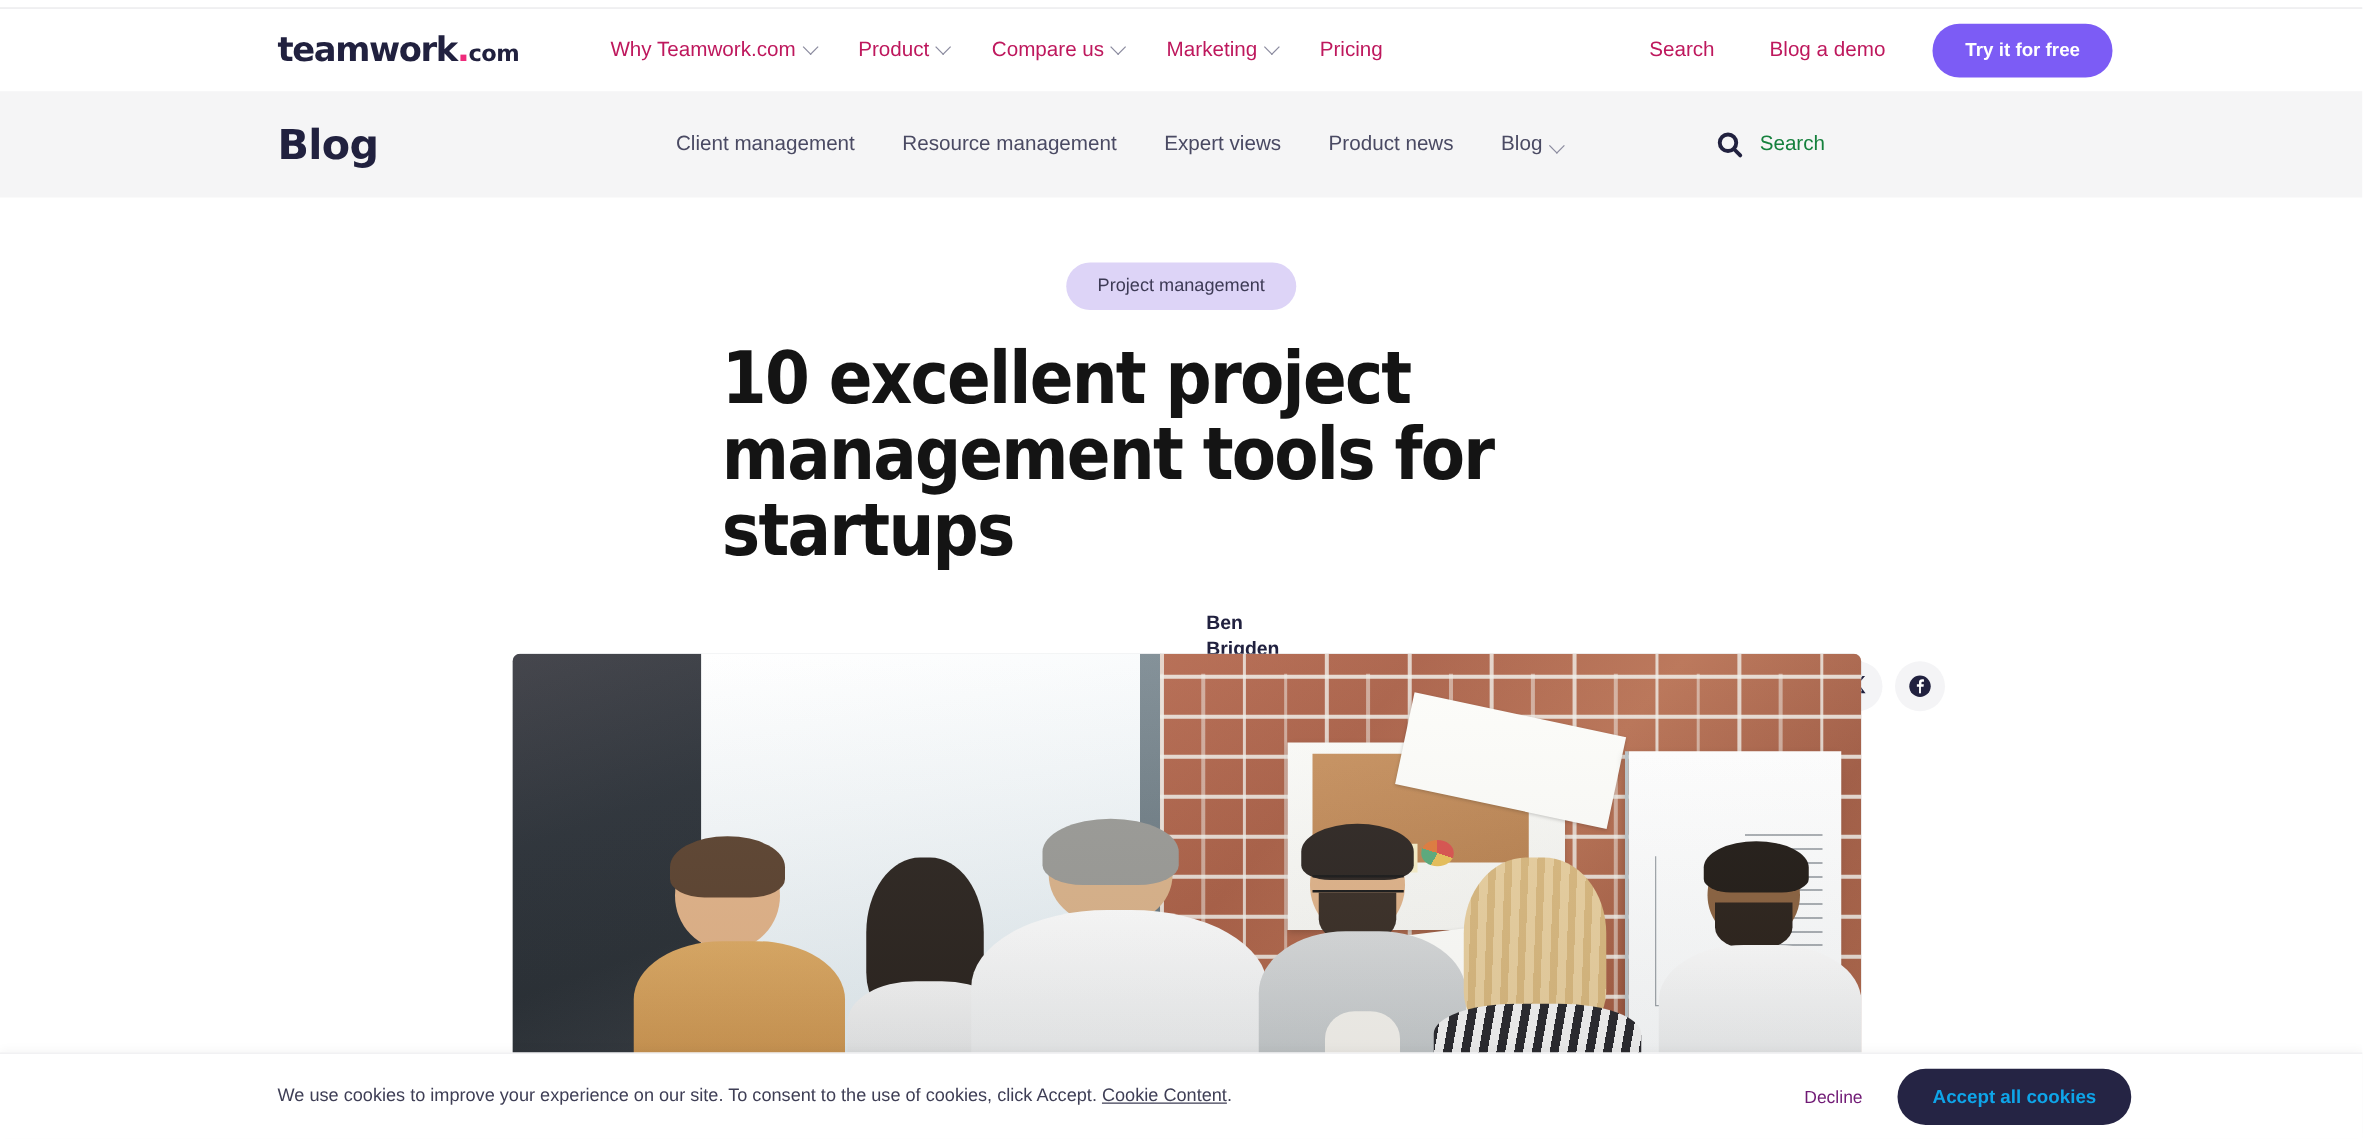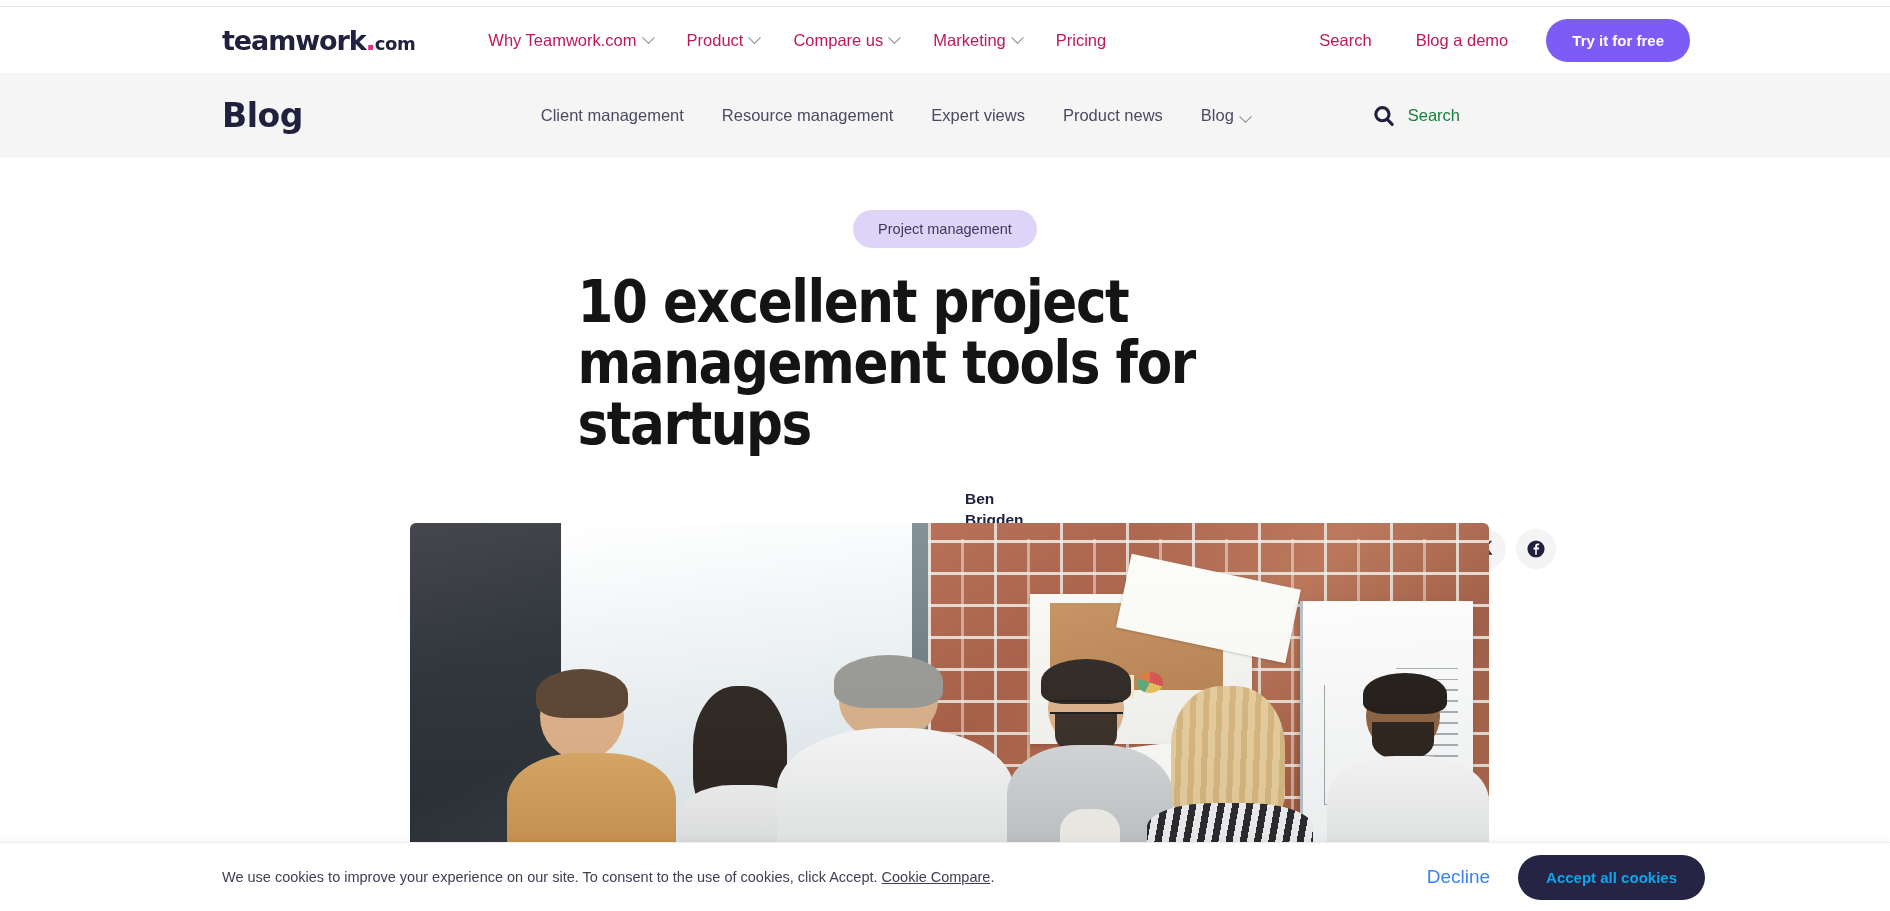--- a/index.html
+++ b/index.html
@@ -264,21 +264,21 @@
     display: flex; align-items: center;
     box-shadow: 0 -2px 8px rgba(0,0,0,.04);
   }
   .cookie-text {
     margin-left: 222px; font-size: 14.5px; color: #3e3e55;
   }
   .cookie-link { color: #3e3e55; text-decoration: underline; cursor: pointer; }
   .cookie-actions { margin-left: auto; margin-right: 185px; display: flex; align-items: center; gap: 18px; }
   .decline-btn {
     background: none; border: none; cursor: pointer;
-    font-size: 19px; font-weight: 500; color: #3b82f6;
+    font-size: 14px; font-weight: 500; color: #701a75;
     font-family: "Liberation Sans", sans-serif; padding: 8px 10px;
   }
   .accept-btn {
     background: #252444; color: #0ea5e9; border: none; cursor: pointer;
     font-size: 15px; font-weight: 700; padding: 14px 28px; border-radius: 40px;
     font-family: Liberation Sans, sans-serif; white-space: nowrap;
   }
 </style>
 </head>
 <body>
@@ -467,21 +467,21 @@
         <div class="body"></div>
       </div>
 
       <div class="hero-vig"></div>
     </div>
   </figure>
 
   <div class="cookie">
     <div class="cookie-text">
       <span>We use cookies to improve your experience on our site. To consent to the use of cookies, click Accept.</span>
-      <span class="cookie-link">Cookie Compare</span><span>.</span>
+      <span class="cookie-link">Cookie Content</span><span>.</span>
     </div>
     <div class="cookie-actions">
       <button class="decline-btn">Decline</button>
       <button class="accept-btn">Accept all cookies</button>
     </div>
   </div>
 
 </div>
 
 </body></html>

